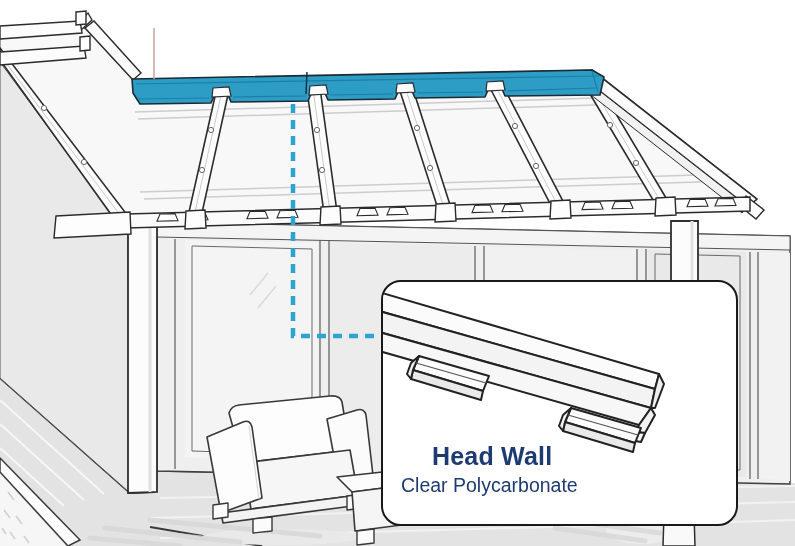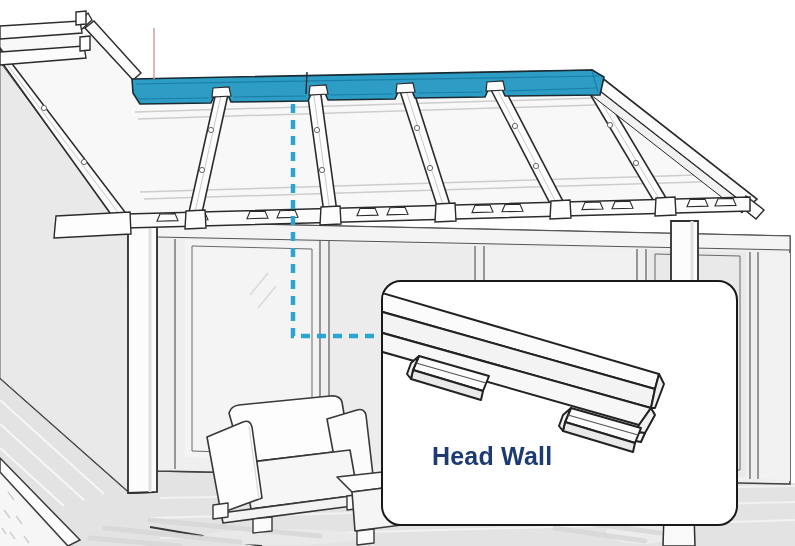--- a/index.html
+++ b/index.html
@@ -256,15 +256,16 @@
       <path d="M28,81 L36,74 L30,88 L28,97 L24,92 Z" fill="#f1f1f1"></path>
       <path d="M33,81 L103,101" stroke-width="1.2" stroke="#555"></path>
 
       <path d="M188,126 L258,146 L252,161 L182,140 Z" fill="#fcfcfc"></path>
       <path d="M182,140 L252,161 L250,170 L180,149 Z" fill="#e9e9ea"></path>
       <path d="M180,133 L188,126 L182,140 L180,149 L176,144 Z" fill="#f1f1f1"></path>
       <path d="M185,133 L255,153" stroke-width="1.2" stroke="#555"></path>
     </g>
   </svg>
   <div class="card-title">Head Wall</div>
+  <div class="card-sub">Clear Polycarbonate</div>
 </div>
 
 </div>
 
 </body></html>

